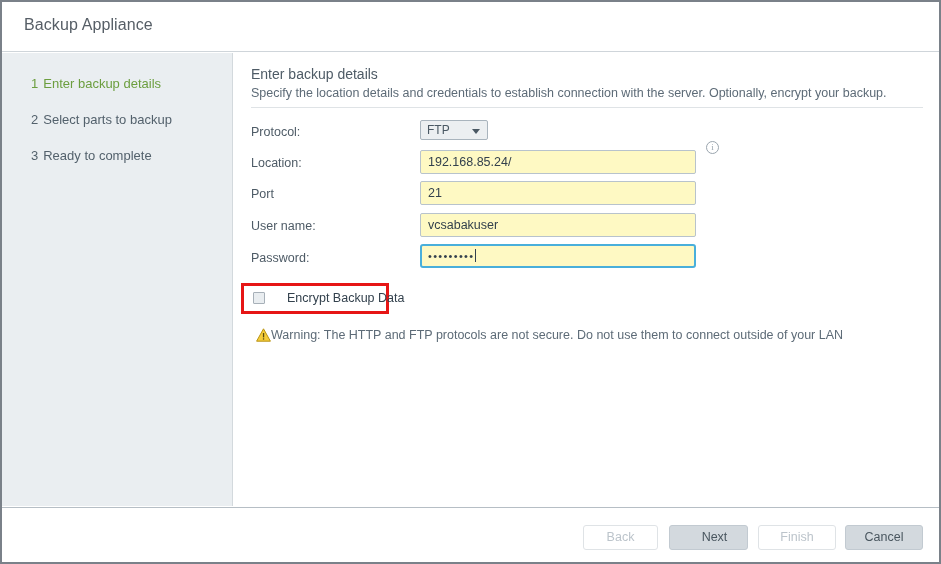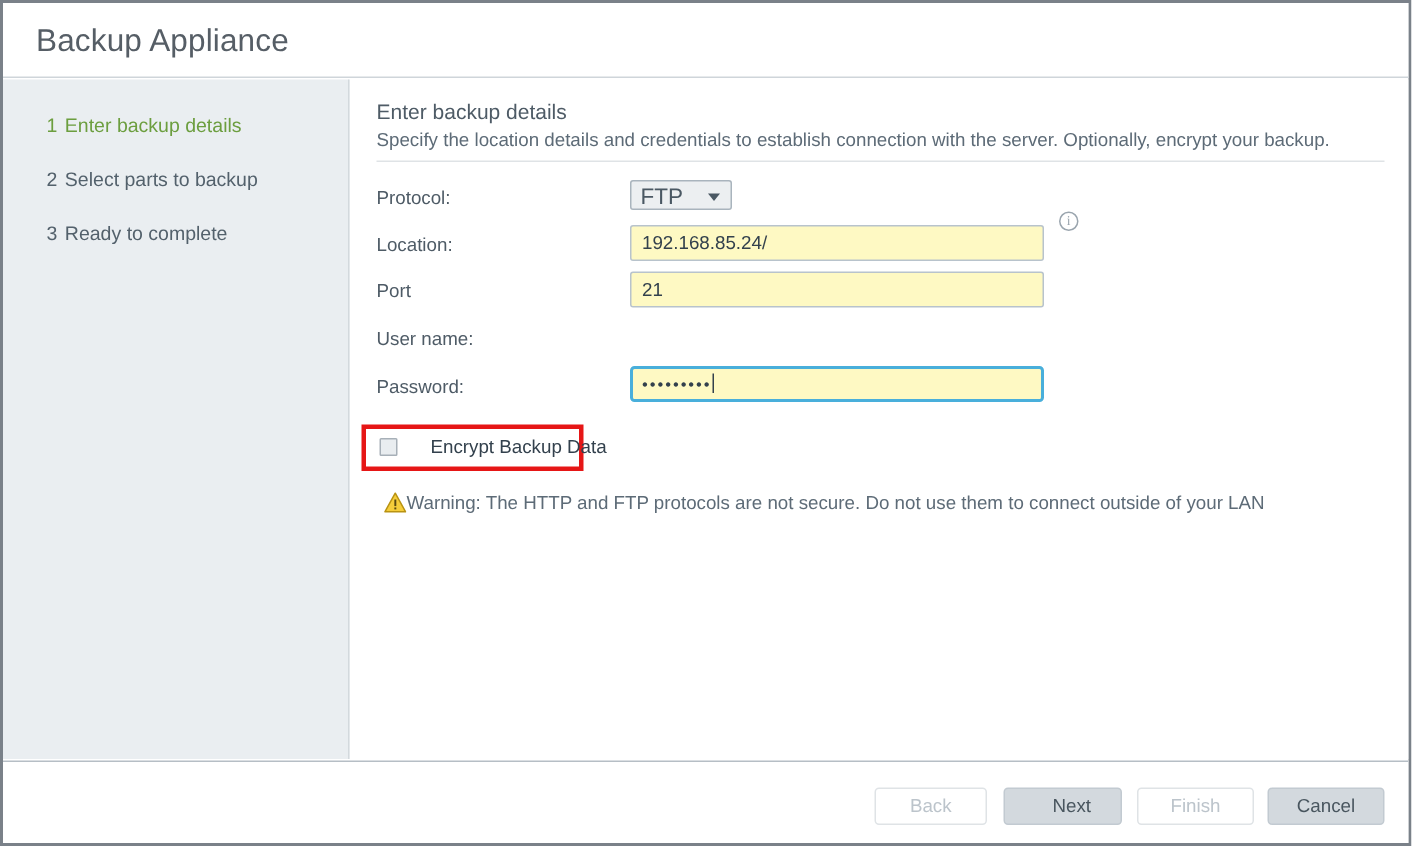--- a/index.html
+++ b/index.html
@@ -28,21 +28,21 @@
     width: 937px;
     height: 50px;
     background: #ffffff;
     border-bottom: 1px solid #cfd5da;
     box-sizing: border-box;
   }
   #header-title {
     position: absolute;
     left: 22px;
     top: 14px;
-    font-size: 21px;
+    font-size: 16px;
     color: #565e66;
     font-weight: normal;
     letter-spacing: 0.1px;
     white-space: nowrap;
   }
 
   
   #sidebar {
     position: absolute;
     left: 0;
@@ -134,21 +134,21 @@
     height: 20px;
     box-sizing: border-box;
     background: #eceff1;
     border: 1px solid #a9b4bd;
     border-radius: 2px;
   }
   #protocol-value {
     position: absolute;
     left: 6px;
     top: 2px;
-    font-size: 15px;
+    font-size: 12px;
     color: #4a5863;
   }
   #protocol-arrow {
     position: absolute;
     right: 7px;
     top: 8px;
     width: 0; height: 0;
     border-left: 4px solid transparent;
     border-right: 4px solid transparent;
     border-top: 5px solid #4a5863;
@@ -301,20 +301,21 @@
     </div>
 
     <div class="form-label" style="top:103px;">Location:</div>
     <input class="field" style="top: 97px;" type="text" value="192.168.85.24/">
     <div id="info-icon">i</div>
 
     <div class="form-label" style="top:134px;">Port</div>
     <input class="field" style="top: 128px;" type="text" value="21">
 
     <div class="form-label" style="top:166px;">User name:</div>
+    <input class="field" style="top: 160px;" type="text" value="vcsabakuser">
 
     <div class="form-label" style="top:198px;">Password:</div>
     <div class="field focused" style="top:191px;">
       <span class="pw-text">•••••••••</span><span id="pw-caret"></span>
     </div>
 
     <div id="encrypt-highlight"></div>
     <div id="encrypt-row">
       <span id="encrypt-box"></span>
       <span id="encrypt-label">Encrypt Backup Data</span>

